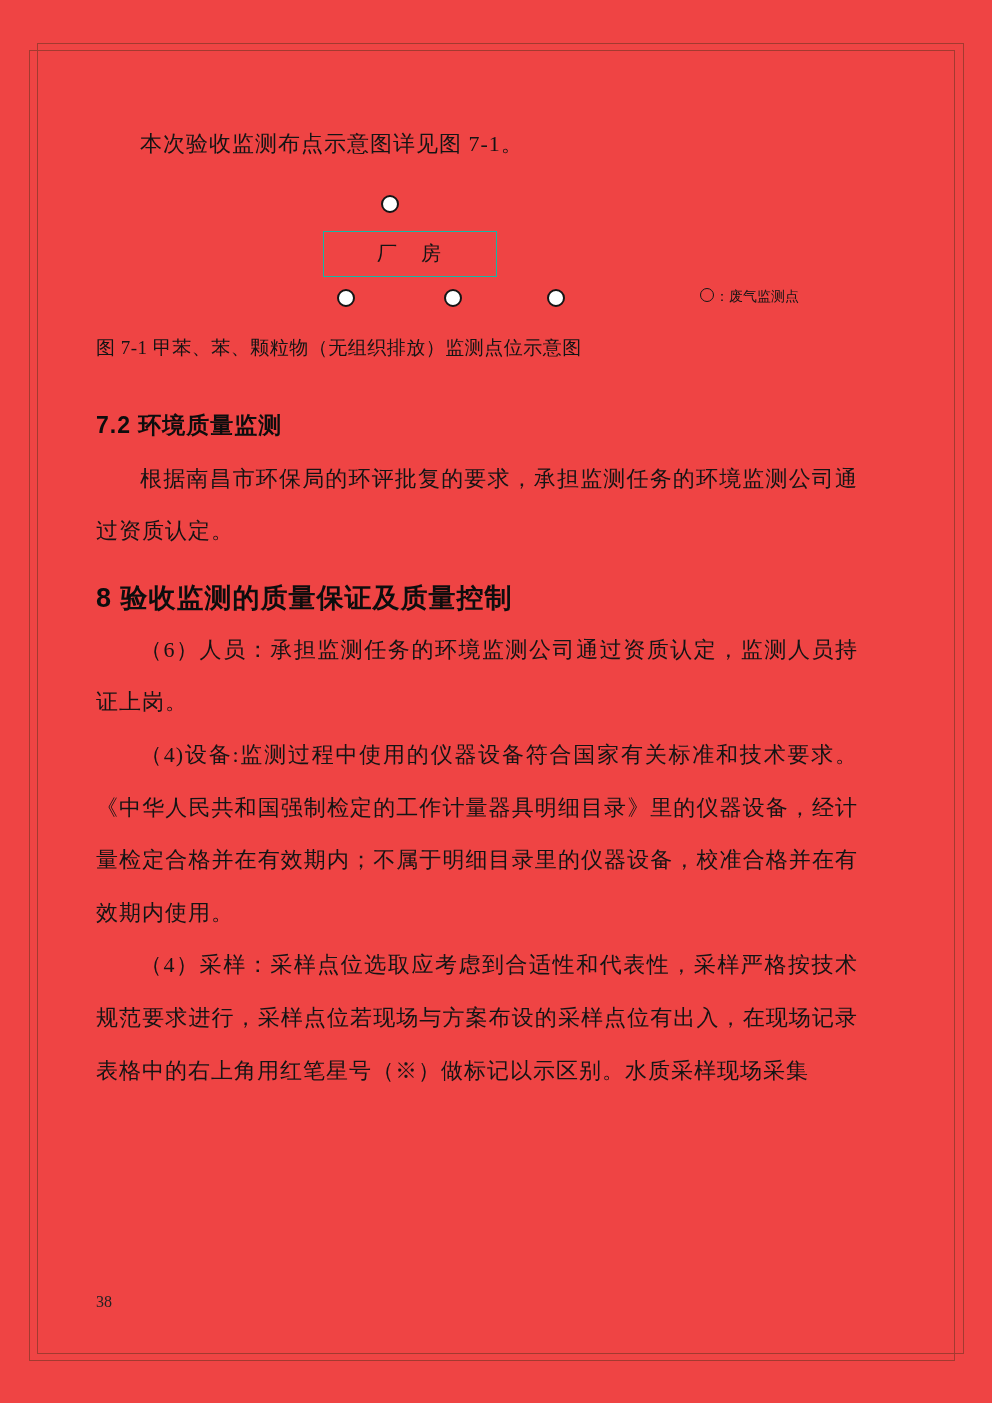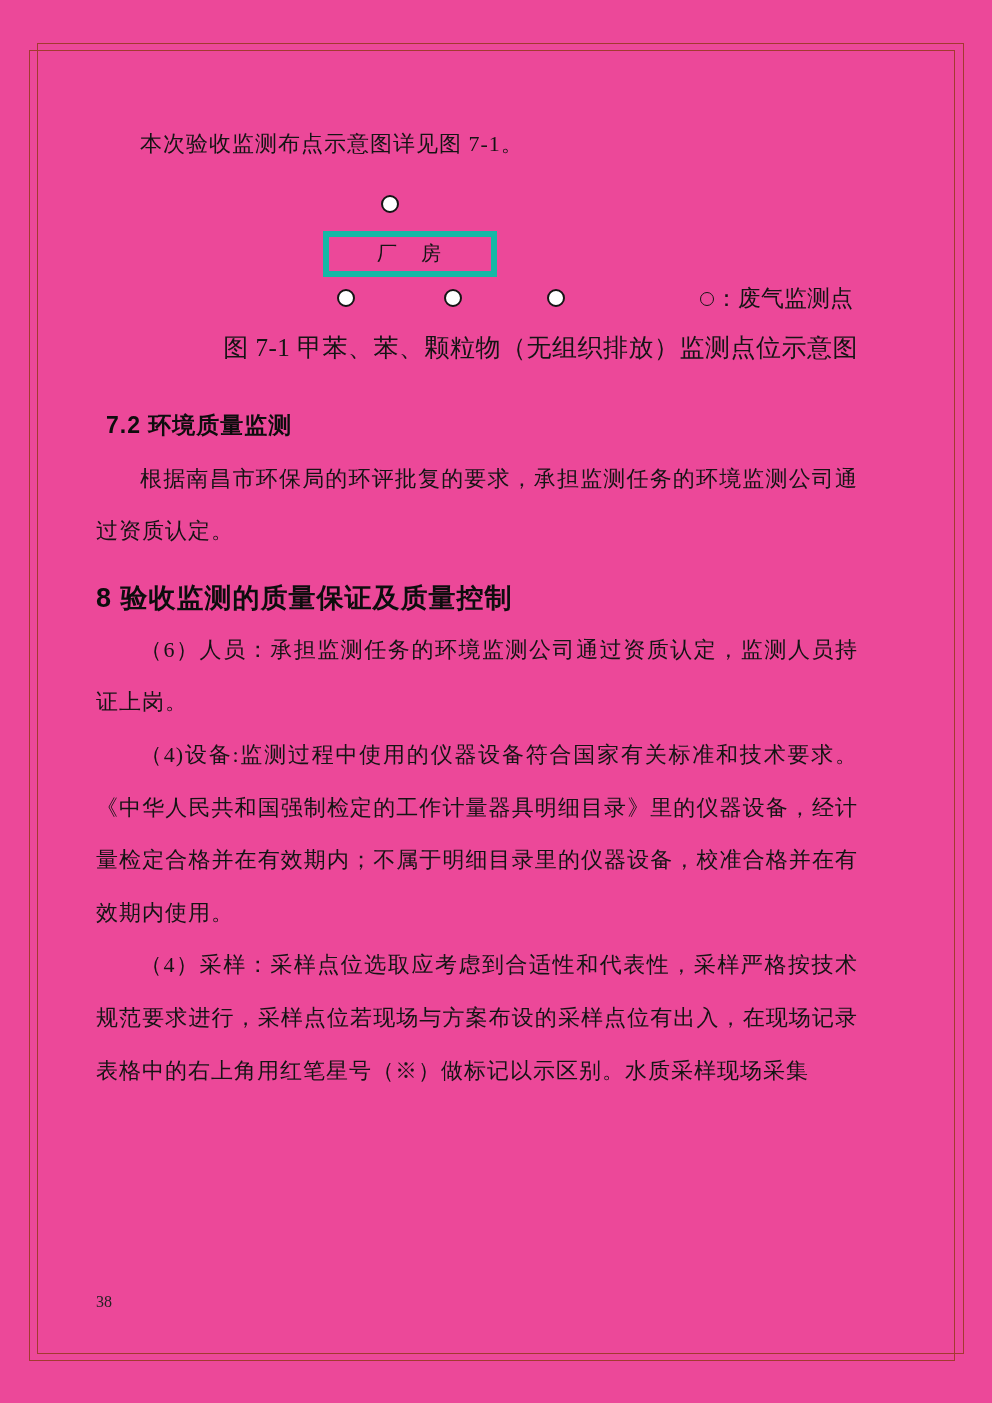--- a/index.html
+++ b/index.html
@@ -2,21 +2,21 @@
 <html><head>
 <meta charset="utf-8">
 <style>
   * { margin:0; padding:0; box-sizing:border-box; }
   html,body { background:#ffffff; }
   body {
     width:992px; height:1403px; position:relative; overflow:hidden;
     font-family:"Liberation Serif","DejaVu Serif",serif;
     color:#141414;
   }
-  .page { position:absolute; inset:0; background:#ec4899; }
+  .page { position:absolute; inset:0; background:#ef4444; }
 
   
   .frame { position:absolute; border:1px solid #a33a30; background:transparent; pointer-events:none; }
   .frame-a { left:37px; top:43px;  width:927px; height:1311px; }
   .frame-b { left:29px; top:50px;  width:926px; height:1311px; }
 
   .content { position:absolute; left:96px; top:118px; width:762px; }
 
   p.body {
     font-size:22px; line-height:52.6px; letter-spacing:1px;
@@ -25,37 +25,37 @@
   .indent { text-indent:2em; }
 
   
   .diagram { position:relative; height:132px; margin-top:16px; }
   .circle {
     position:absolute; width:18px; height:18px;
     border:2px solid #151515; border-radius:50%; background:#fff;
   }
   .building {
     position:absolute; left:227px; top:44px; width:174px; height:46px;
-    border:6px solid #14b8a6; display:flex; align-items:center; justify-content:center;
+    border:1px solid #14b8a6; display:flex; align-items:center; justify-content:center;
     font-size:20px; letter-spacing:2px;
   }
   .legend {
     position:absolute; left:604px; top:101px; height:22px;
-    display:flex; align-items:center; font-size:23px; white-space:nowrap;
+    display:flex; font-size:14px; white-space:nowrap;
   }
   .legend .legend-circle {
     width:14px; height:14px; border:1.8px solid #151515; border-radius:50%;
     display:inline-block; margin-right:1px; flex:0 0 auto;
   }
 
-  .caption { margin-top:14px; text-align:right; font-size:25px; line-height:30px; letter-spacing:0.5px; }
+  .caption { margin-top:14px; text-align:left; font-size:19px; line-height:30px; letter-spacing:0.5px; }
 
   h2.h72 {
     margin-top:44px; font-family:"Liberation Sans","DejaVu Sans",sans-serif;
-    font-size:23px; font-weight:bold; line-height:36px; color:#0d0d0d; letter-spacing:1px;margin-left:10px;
+    font-size:23px; font-weight:bold; line-height:36px; color:#0d0d0d; letter-spacing:1px;
   }
   .p72 { margin-top:10px; }
   h1.h8 {
     margin-top:20px; font-family:"Liberation Sans","DejaVu Sans",sans-serif;
     font-size:27px; font-weight:bold; line-height:40px; color:#0d0d0d; letter-spacing:1px;
   }
   .sec8 { margin-top:6px; }
 
   .page-number {
     position:absolute; left:96px; width:762px; top:1293px;

